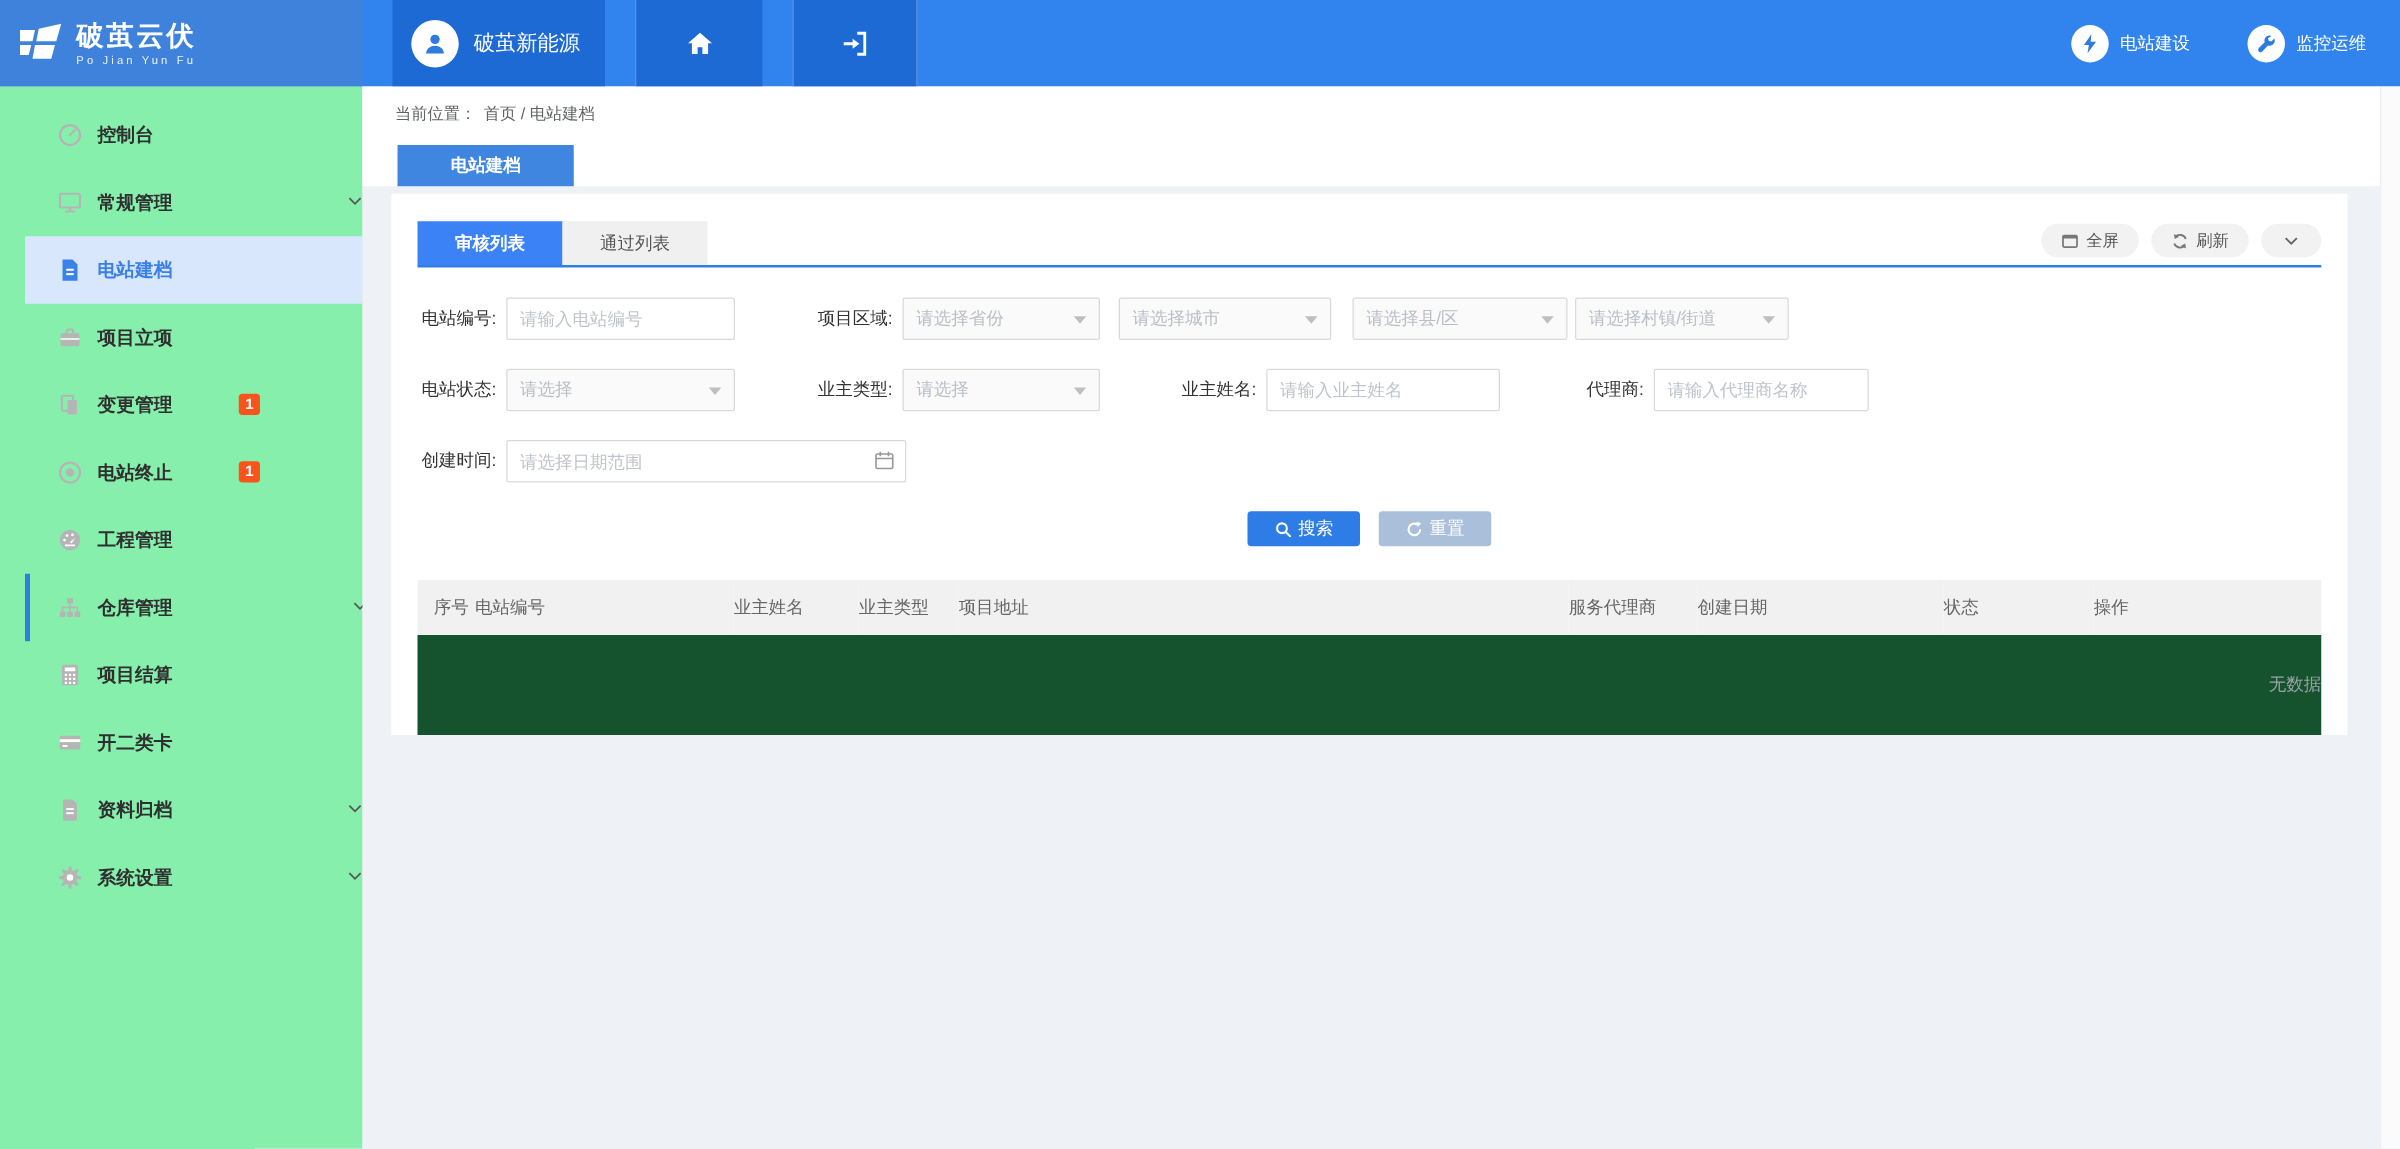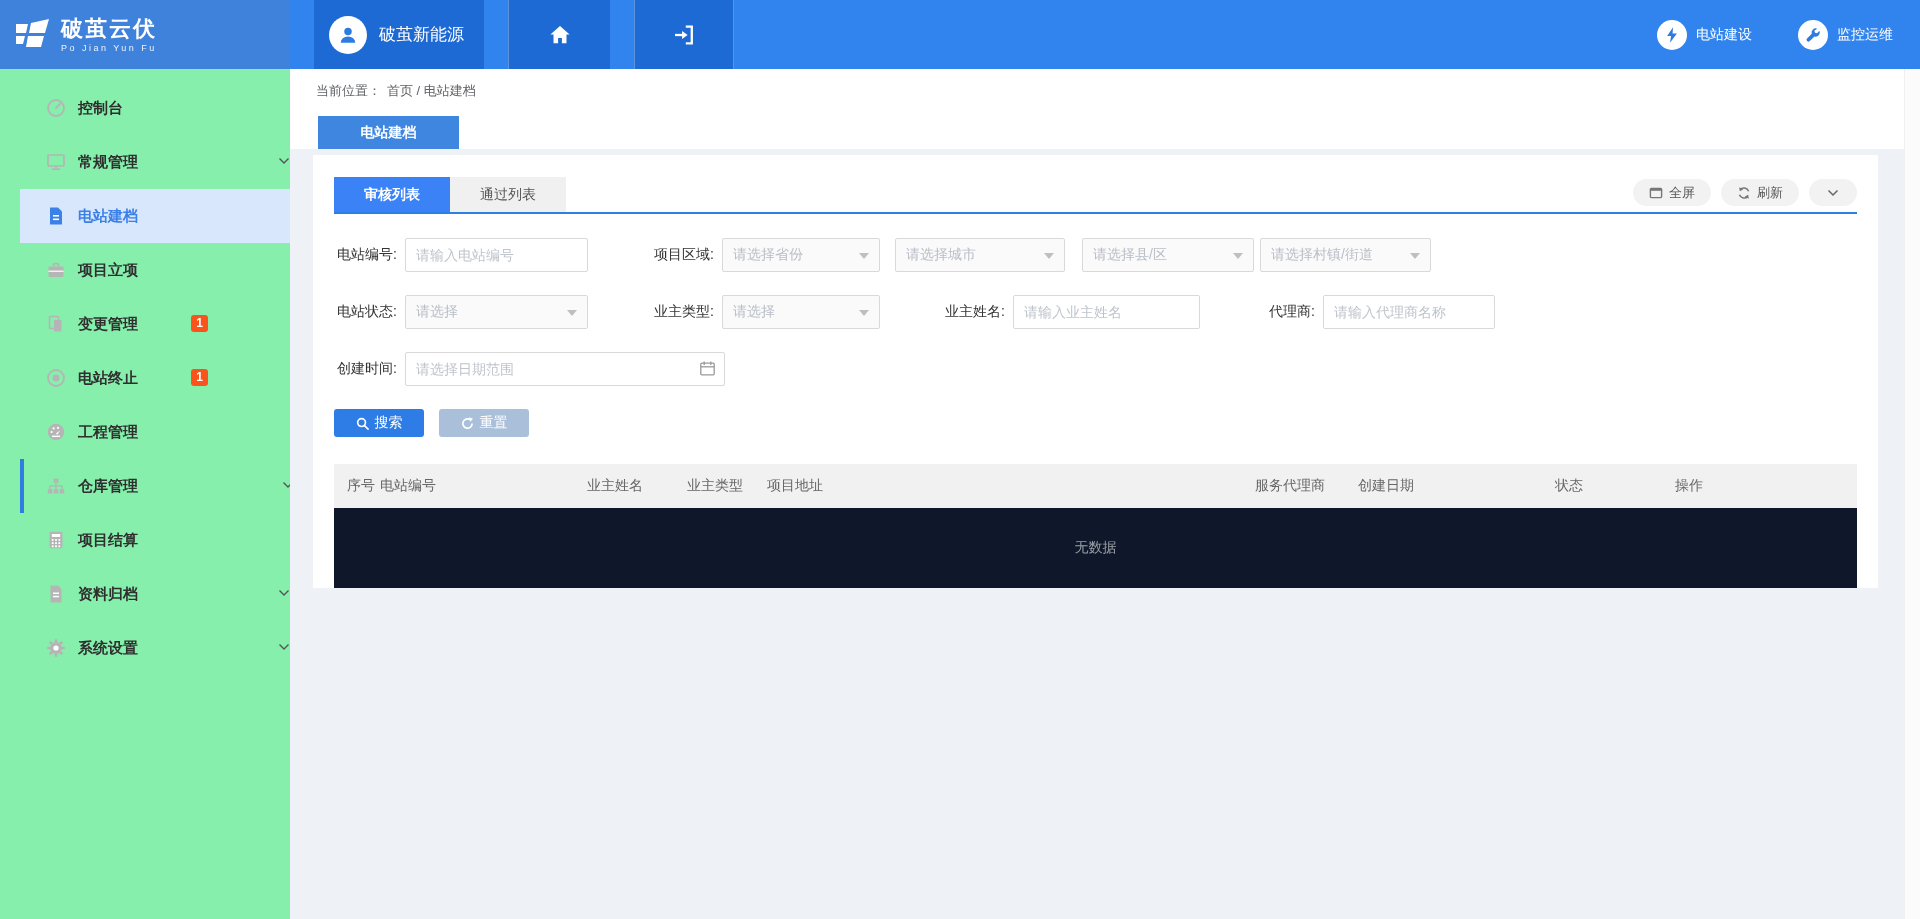--- a/index.html
+++ b/index.html
@@ -59,32 +59,32 @@
   .f-row { position:relative; height:34px; margin-bottom:23px; }
   .f-group { position:absolute; top:0; height:34px; display:flex; align-items:center; }
   .f-label { font-size:14px; color:#333; text-align:right; padding-right:8px; white-space:nowrap; }
   .t-input { height:34px; border:1px solid #D9D9D9; border-radius:2px; font-size:14px; color:#333; padding:0 10px; outline:none; font-family:inherit; background:#fff; }
   .t-input::placeholder { color:#BFC4CC; }
   .sel { position:relative; height:34px; border:1px solid #D9D9D9; border-radius:2px; background:#FAFAFA; display:flex; align-items:center; padding:0 26px 0 10px; cursor:pointer; }
   .sel-text { font-size:14px; color:#B9BEC7; white-space:nowrap; overflow:hidden; }
   .caret { position:absolute; right:10px; top:50%; margin-top:-2px; width:0; height:0; border-left:5px solid transparent; border-right:5px solid transparent; border-top:6px solid #BFBFBF; }
   .date-wrap { position:relative; }
   .date-wrap .cal { position:absolute; right:9px; top:8px; }
-  .btn-row { margin-top:0; height:28px; display:flex; }
+  .btn-row { margin-top:0; height:28px; display:flex;justify-content:center; }
   .btn { height:28px; width:90px; border:none; border-radius:3px; color:#fff; font-size:14px; display:inline-flex; align-items:center; justify-content:center; gap:6px; cursor:pointer; font-family:inherit; }
   .btn-search { background:#2E7CE6; }
   .btn-reset { background:#AABFD9; margin-left:15px; }
 
   
   .tbl-wrap { margin-top:27px; }
   table { width:100%; border-collapse:collapse; table-layout:fixed; }
   thead tr { background:#F1F1F1; height:44px; }
   th { font-weight:400; font-size:14px; color:#666; text-align:left; padding:0; }
   th.first { padding-left:13px; }
-  .empty-row td { height:80px; text-align:center; font-size:14px; color:#9AA0A6; background:#0f172a; }
+  .empty-row td { height:80px; text-align:right; font-size:14px; color:#9AA0A6; background:#14532d; }
 </style>
 </head>
 <body>
 
 <div class="header">
   <div class="brand">
     <svg class="brand-logo" viewBox="0 0 38 38">
       <polygon points="2,8 14,8 12,17 2,17" fill="#fff"></polygon>
       <polygon points="17,7 35,3 31,17 15,17" fill="#fff"></polygon>
       <polygon points="2,20 11,20 9,28 2,28" fill="#fff"></polygon>
@@ -238,20 +238,28 @@
           <rect x="9.1" y="12.2" width="1.8" height="1.8"></rect>
           <rect x="12.4" y="12.2" width="1.8" height="1.8"></rect>
         <rect x="5.8" y="15.4" width="1.8" height="1.8"></rect>
           <rect x="9.1" y="15.4" width="1.8" height="1.8"></rect>
           <rect x="12.4" y="15.4" width="1.8" height="1.8"></rect>
       </g>
     </svg>
     <span class="s-label">项目结算</span>
   </div>
 
+  <div class="side-item">
+    <svg class="s-icon" viewBox="0 0 20 20">
+      <rect x="1.8" y="4.5" width="16.4" height="11" rx="1.4" fill="#B5B5B5"></rect>
+      <rect x="1.8" y="7.4" width="16.4" height="2.3" fill="#fff"></rect>
+      <rect x="4" y="12" width="4" height="1.5" fill="#fff"></rect>
+    </svg>
+    <span class="s-label">开二类卡</span>
+  </div>
 
   <div class="side-item">
     <svg class="s-icon" viewBox="0 0 20 20">
       <path d="M4.5,1.5 h7.5 l3.5,3.5 v13.5 h-11 z" fill="#B5B5B5"></path>
       <rect x="7" y="8.5" width="6" height="1.5" fill="#fff"></rect>
       <rect x="7" y="11.8" width="6" height="1.5" fill="#fff"></rect>
     </svg>
     <span class="s-label">资料归档</span>
     <svg class="chevron" width="12" height="8" viewBox="0 0 12 8">
       <polyline points="1.5,1.5 6,6 10.5,1.5" fill="none" stroke="#555" stroke-width="1.4"></polyline>

